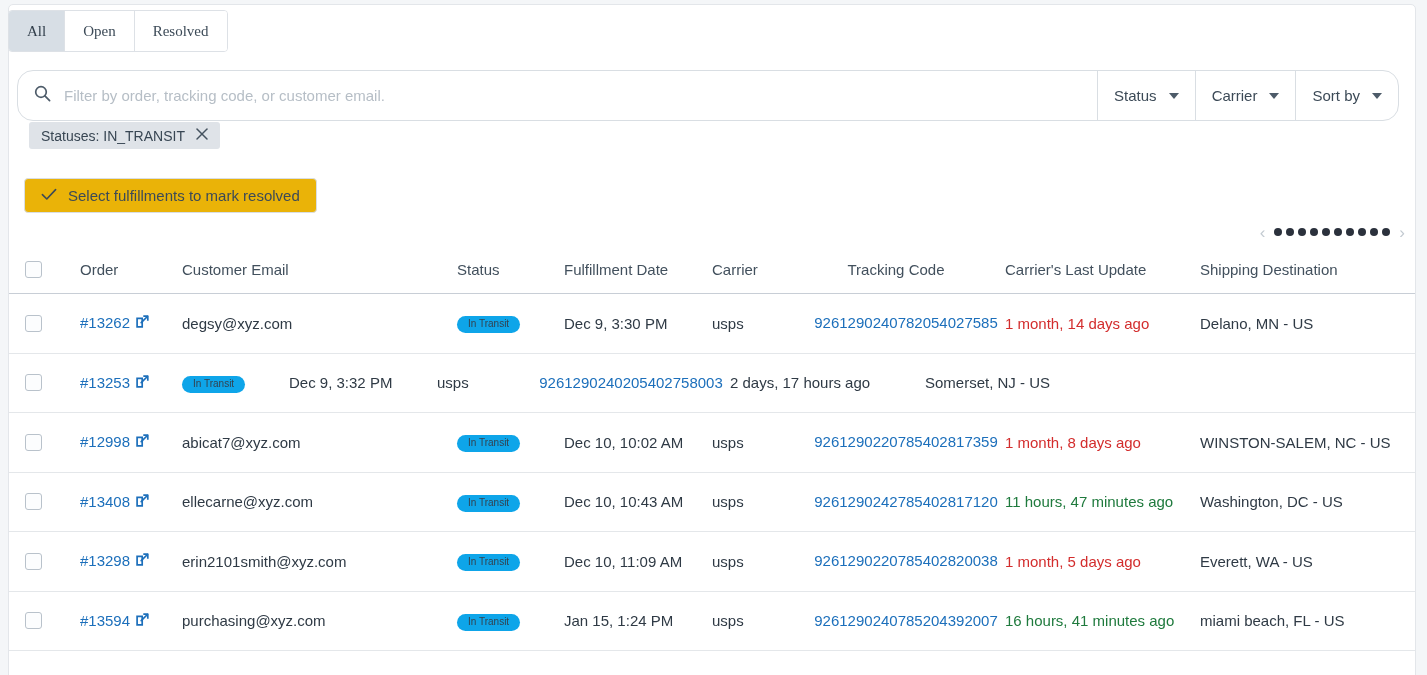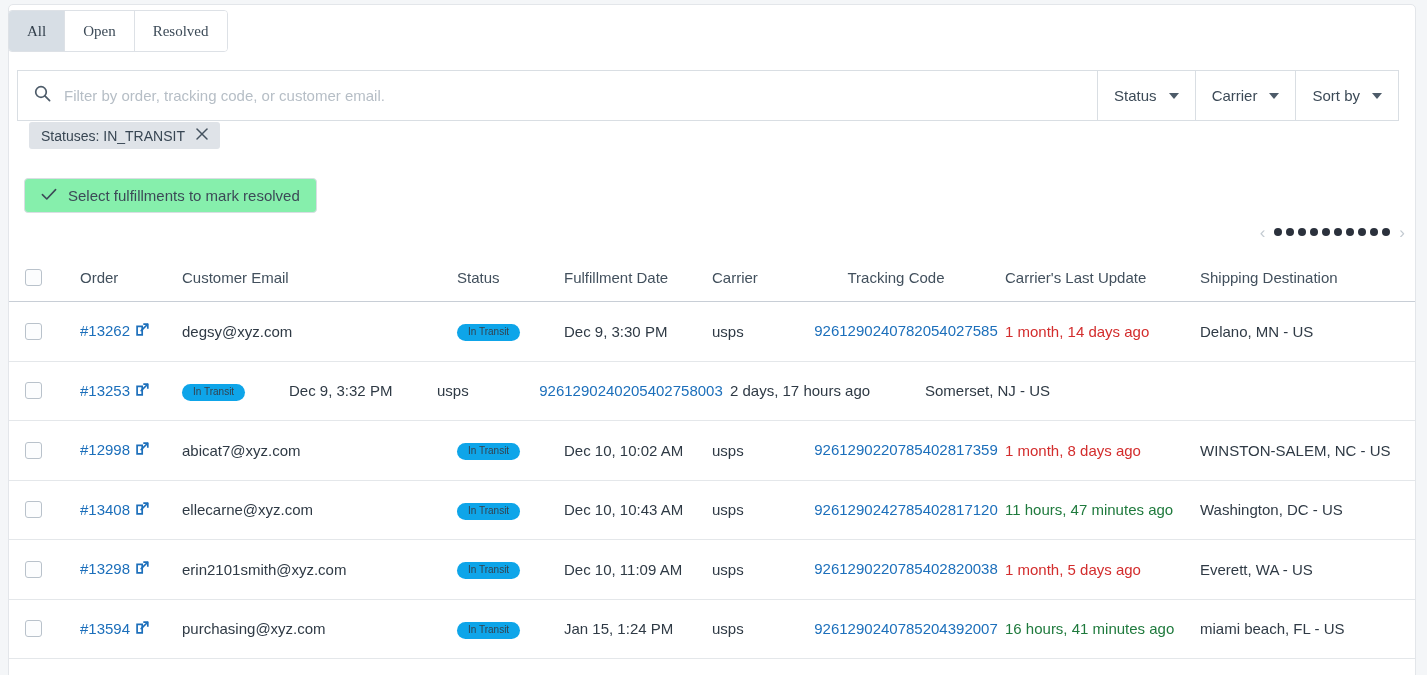--- a/index.html
+++ b/index.html
@@ -54,21 +54,21 @@
   }
 
   
   .filterbar {
     position: absolute;
     left: 17px; top: 70px;
     width: 1382px;
     height: 51px;
     display: flex;
     border: 1px solid #d9dee3;
-    border-radius: 0;
+    border-radius: 16px;
     background: #fff;
   }
   .search-wrap {
     flex: 1;
     display: flex;
     align-items: center;
     padding-left: 16px;
     gap: 11px;
     min-width: 0;
   }
@@ -121,21 +121,21 @@
   .select-btn {
     position: absolute;
     left: 24px; top: 178px;
     height: 35px;
     display: flex;
     align-items: center;
     gap: 11px;
     padding: 0 16px;
     border: 1px solid #d9dee3;
     border-radius: 4px;
-    background: #86efac;
+    background: #eab308;
     font-size: 15px;
     color: #3c4a57;
     cursor: pointer;
     white-space: nowrap;
   }
 
   
   .pager {
     position: absolute;
     right: 20px; top: 223px;
@@ -156,21 +156,21 @@
   .dot {
     width: 8px; height: 8px;
     border-radius: 50%;
     background: #2b313c;
     cursor: pointer;
   }
 
   
   .table {
     position: absolute;
-    left: 9px; top: 254px;
+    left: 9px; top: 246px;
     width: 1406px;
   }
   .trow {
     display: flex;
     align-items: center;
     border-bottom: 1px solid #e4e7ea;
   }
   .thead {
     height: 48px;
     border-bottom: 1px solid #c8ced6;

